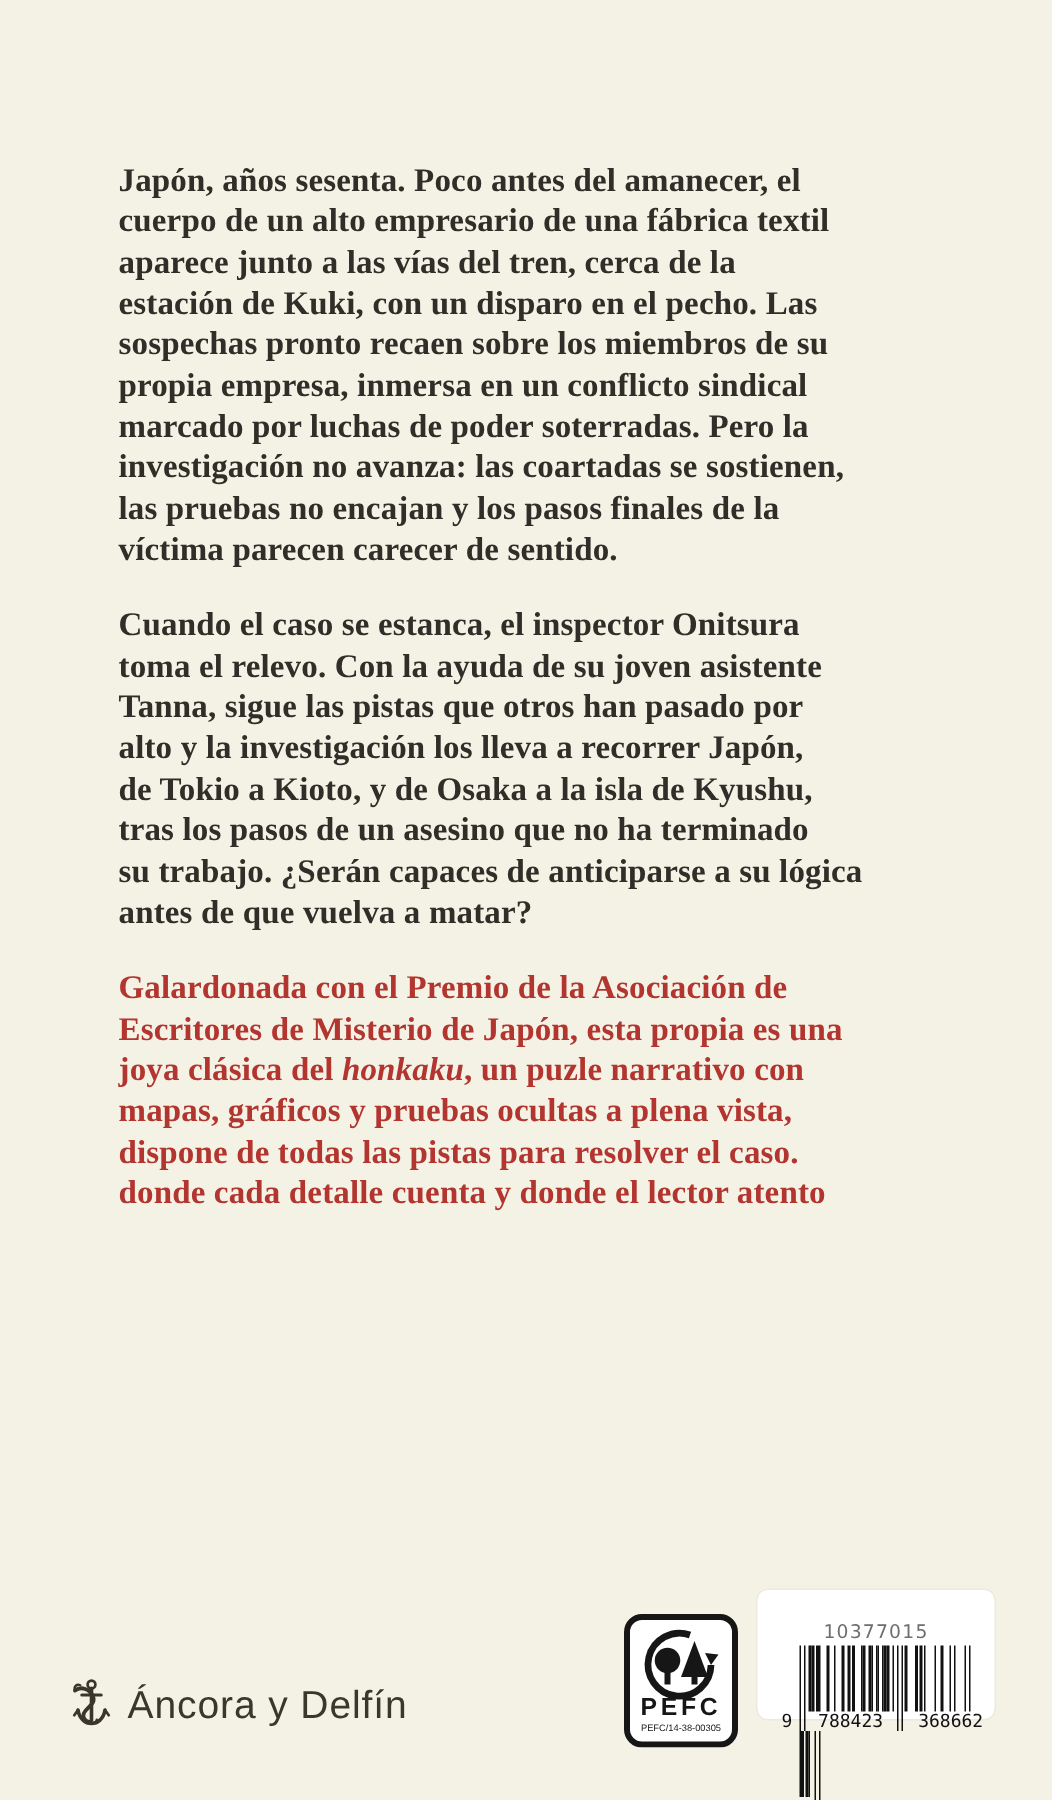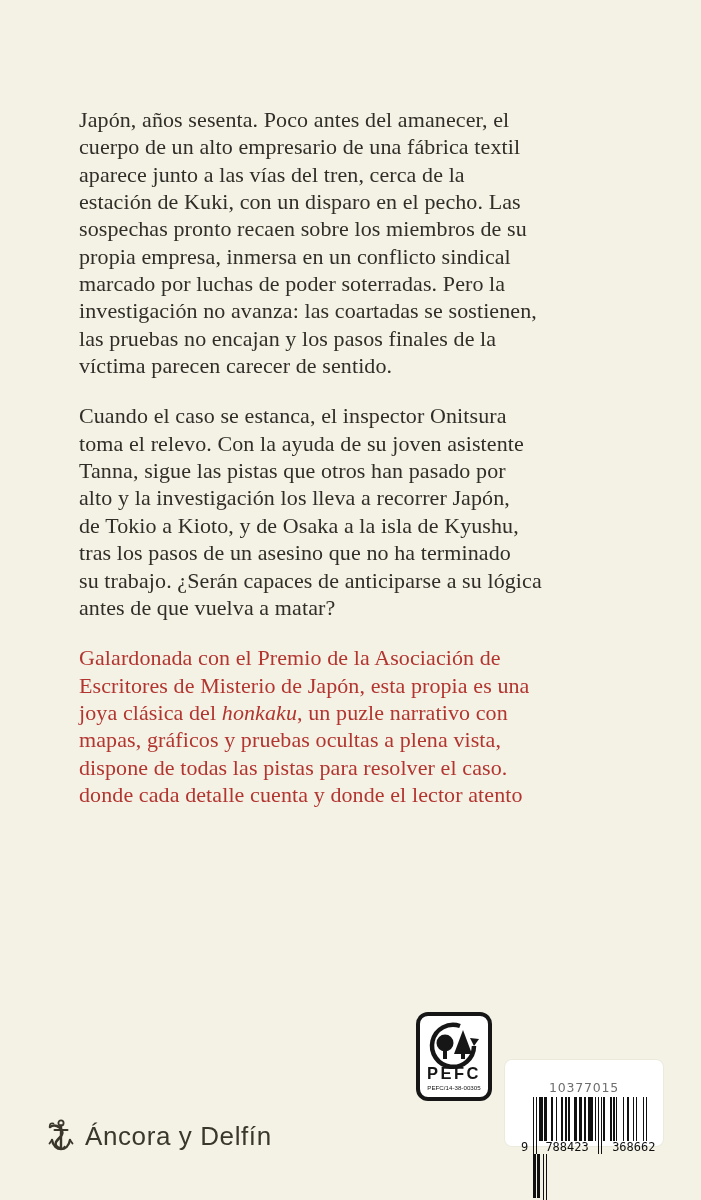--- a/index.html
+++ b/index.html
@@ -21,39 +21,39 @@
   }
   .para{
     margin:0 0 23px 0;
     font-size:22px;
     line-height:27.35px;
     color:var(--ink);
     letter-spacing:.1px;
     white-space:nowrap;
   }
   .para.red{color:var(--accent);}
-  .para .line{height:27.35px;}
+  .para .line{height:27.35px;font-weight:bold;}
   .para em{font-style:italic;}
 
   
   .imprint{
     position:absolute;left:46px;top:1118px;
     display:flex;align-items:center;gap:9px;
   }
   .imprint svg{display:block;}
   .imprint-name{
     font-family:"Liberation Sans", sans-serif;
     font-size:26px;
     color:var(--logo-ink);
     letter-spacing:.6px;
   }
 
   
   .pefc{
-    position:absolute;left:416px;top:1012px;width:84px;height:89px;
+    position:absolute;left:416px;top:1076px;width:84px;height:89px;
   }
 
   
   .barcode-label{
     position:absolute;left:505px;top:1060px;width:158px;height:86px;
     background:#ffffff;border-radius:7px;
     box-shadow:0 0 0 1px rgba(0,0,0,0.03);
   }
   .barcode-top-number{
     margin-top:20px;

